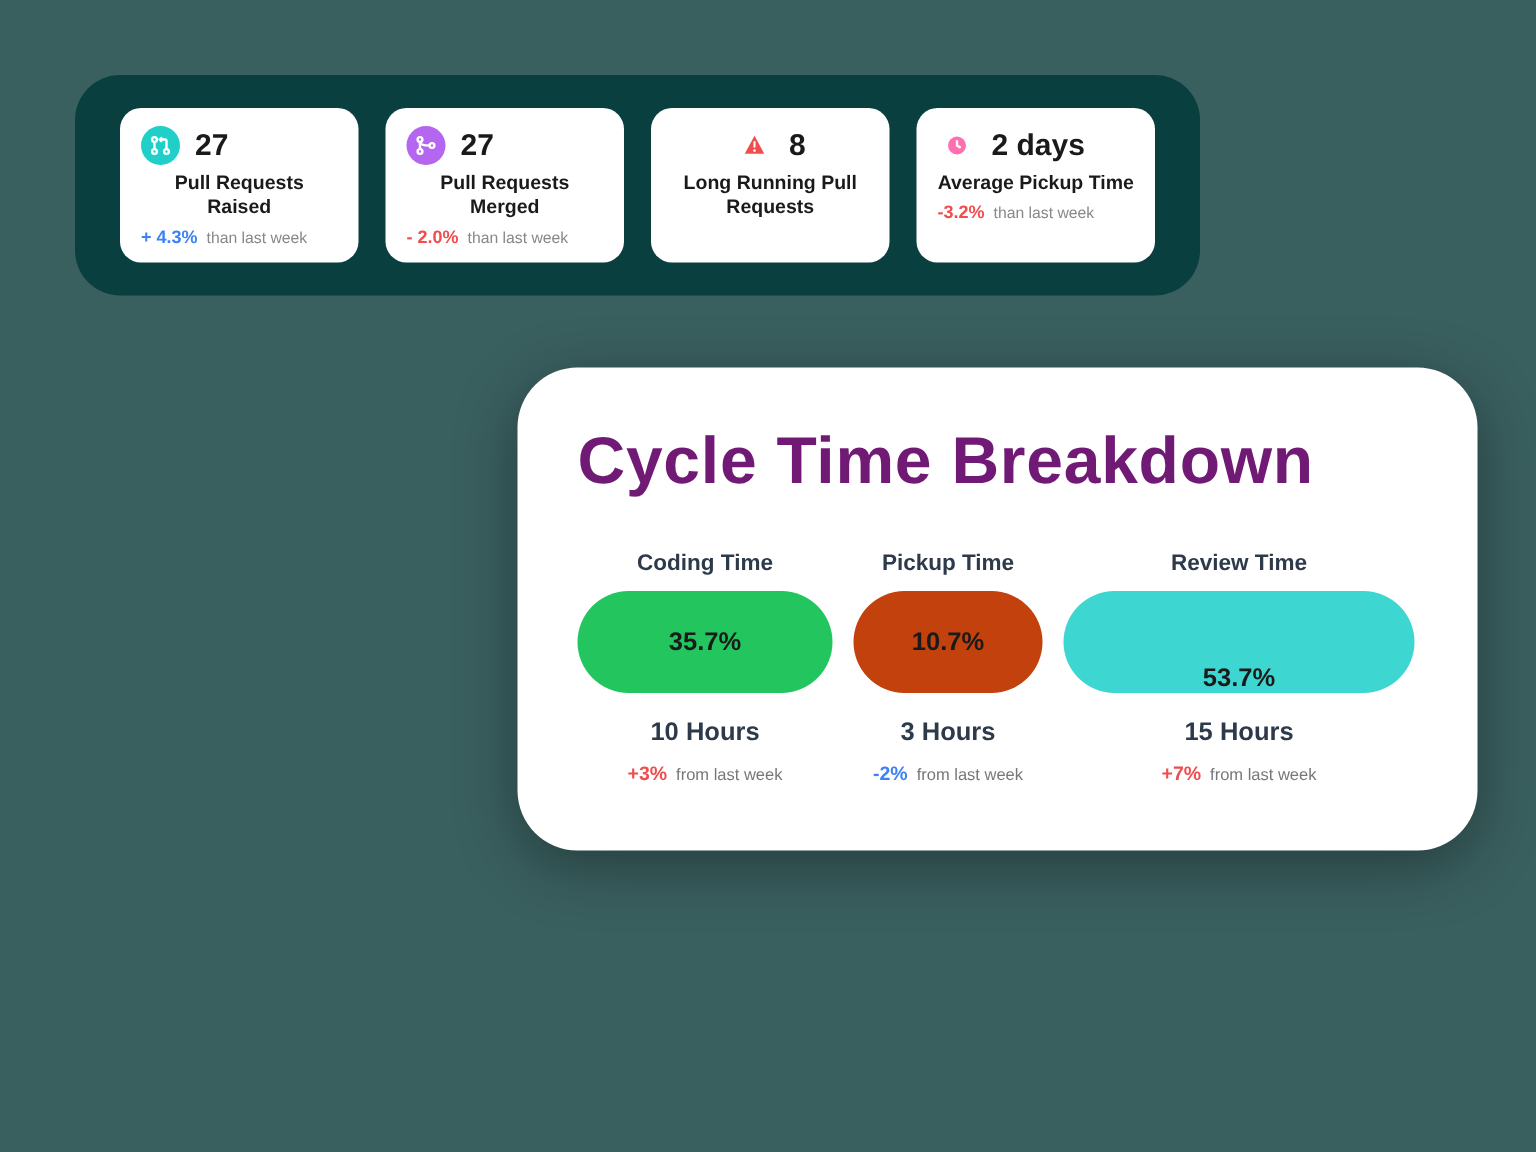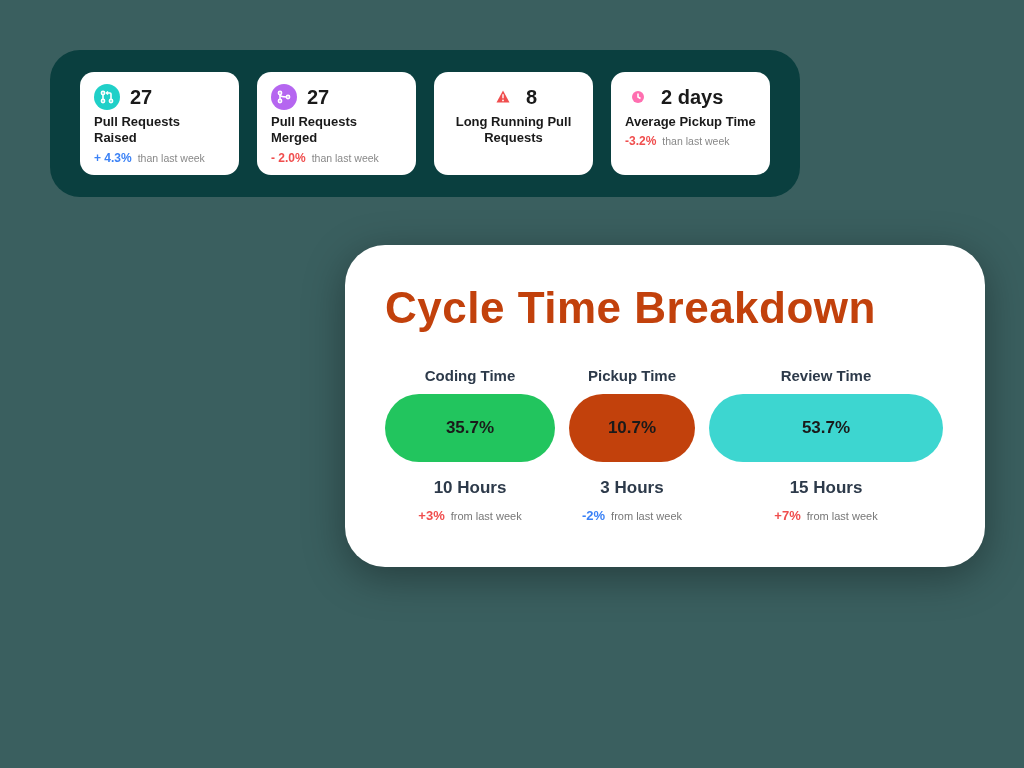--- a/index.html
+++ b/index.html
@@ -49,20 +49,21 @@
     font-size: 20px;
     font-weight: 700;
     color: #1a1a1a;
   }
   .stat-label {
     font-size: 13px;
     font-weight: 600;
     color: #1a1a1a;
     line-height: 1.25;
     margin-bottom: 4px;
+    text-align: center;
   }
   .stat-label.center { text-align: center; }
   .stat-delta {
     display: flex;
     align-items: baseline;
     gap: 6px;
   }
   .delta-val {
     font-size: 12px;
     font-weight: 700;
@@ -80,21 +81,21 @@
     left: 345px;
     width: 640px;
     background: #ffffff;
     border-radius: 40px;
     padding: 38px 40px 44px 40px;
     box-shadow: 0 10px 40px rgba(0,0,0,0.35);
   }
   .breakdown-title {
     font-size: 44px;
     font-weight: 800;
-    color: #c2410c;
+    color: #701a75;
     letter-spacing: 0.5px;
     margin-bottom: 34px;
     font-family: 'Trebuchet MS', 'Segoe UI', sans-serif;
   }
   .breakdown-row {
     display: flex;
     gap: 14px;
     align-items: flex-start;
   }
   .phase {
@@ -235,21 +236,21 @@
           <span>10.7%</span>
         </div>
         <div class="phase-hours">3 Hours</div>
         <div class="phase-delta">
           <span class="phase-delta-val delta-pos">-2%</span>
           <span class="phase-delta-caption">from last week</span>
         </div>
       </div>
       <div class="phase">
         <div class="phase-label">Review Time</div>
-        <div class="phase-pill" style="width: 234px; background: rgb(61, 214, 208);">
+        <div class="phase-pill" style="width: 234px; background: rgb(61, 214, 208); align-items: flex-end;">
           <span>53.7%</span>
         </div>
         <div class="phase-hours">15 Hours</div>
         <div class="phase-delta">
           <span class="phase-delta-val delta-neg">+7%</span>
           <span class="phase-delta-caption">from last week</span>
         </div>
       </div>
     </div>
 </div>

